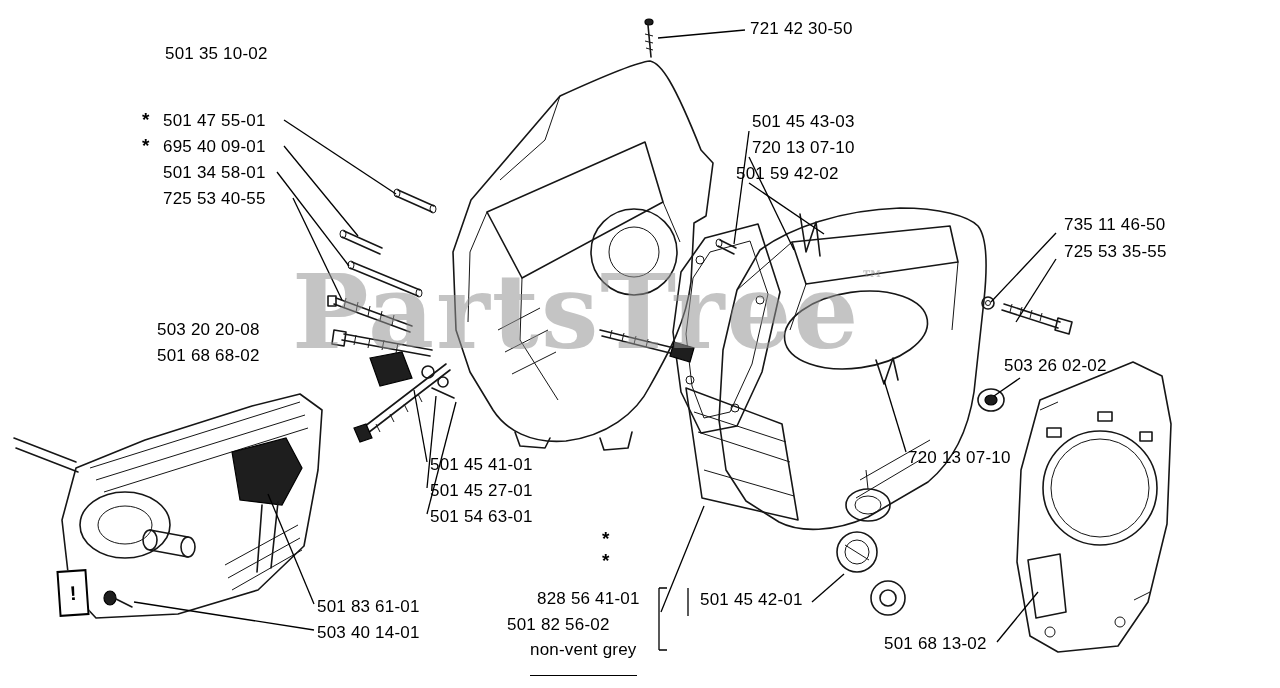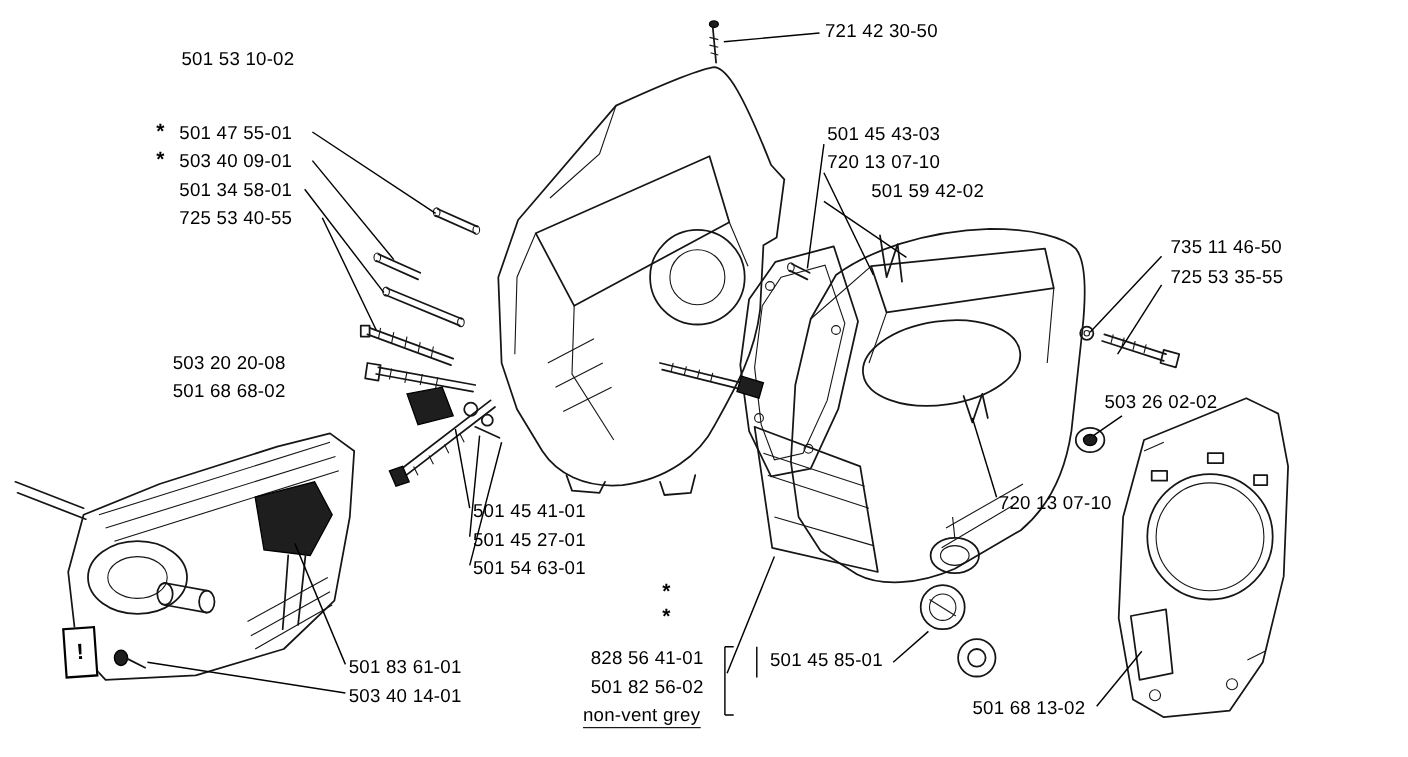--- a/index.html
+++ b/index.html
@@ -4,21 +4,21 @@
 <style>
   html,body{margin:0;padding:0;background:#fff;}
   body{width:1280px;height:688px;overflow:hidden;}
   .canvas{position:relative;width:1280px;height:688px;background:#fff;font-family:"Liberation Sans",sans-serif;}
   svg{position:absolute;left:0;top:0;}
   .ln{stroke:#161616;stroke-width:1.6;fill:none;stroke-linejoin:round;stroke-linecap:round;}
   .thin{stroke:#161616;stroke-width:1;fill:none;}
   .ldr{stroke:#000;stroke-width:1.3;fill:none;}
   .dark{fill:#1e1e1e;stroke:#000;stroke-width:1.2;}
   .lbl{position:absolute;font-size:17px;color:#000;white-space:nowrap;letter-spacing:.2px;}
-  .lbl.u{border-bottom:1.6px solid #000;padding-bottom:1px;}
+  .lbl.u{border-bottom:1.6px solid #000;padding-bottom:15px;}
   .star{position:absolute;font-size:19px;font-weight:bold;color:#000;}
   .watermark{position:absolute;left:292px;top:252px;font-family:"DejaVu Serif",serif;font-weight:700;font-size:102px;color:rgba(148,148,148,.55);letter-spacing:2px;pointer-events:none;}
   .watermark .tm{font-size:24px;vertical-align:60px;letter-spacing:0;}
   .warn{position:absolute;left:58px;top:570px;width:26px;height:42px;border:2.5px solid #000;background:#fff;display:flex;align-items:center;justify-content:center;font-weight:bold;font-size:20px;transform:rotate(-4deg);}
 </style>
 </head>
 <body>
 
 <div class="canvas">
 
@@ -188,47 +188,48 @@
       <path class="ldr" d="M314,604 L268,494"></path>
       <path class="ldr" d="M314,630 L134,602"></path>
       <path class="ldr" d="M659,588 L659,650 M659,588 L667,588 M659,650 L667,650"></path>
       <path class="ldr" d="M661,612 L704,506"></path>
       <path class="ldr" d="M688,588 L688,616"></path>
       <path class="ldr" d="M812,602 L844,574"></path>
       <path class="ldr" d="M997,642 L1038,592"></path>
     </g>
   </svg>
 
-
-  <div class="lbl" style="left:165px;top:44px">501 53 10-02</div>
+  <div class="watermark"><span>PartsTree</span><span class="tm">™</span></div>
+
+  <div class="lbl" style="left:165px;top:44px">501 35 10-02</div>
   <div class="lbl" style="left:750px;top:19px">721 42 30-50</div>
   <span class="star" style="left:142px;top:109px">*</span>
   <div class="lbl" style="left:163px;top:111px">501 47 55-01</div>
   <span class="star" style="left:142px;top:135px">*</span>
-  <div class="lbl" style="left:163px;top:137px">503 40 09-01</div>
+  <div class="lbl" style="left:163px;top:137px">695 40 09-01</div>
   <div class="lbl" style="left:163px;top:163px">501 34 58-01</div>
   <div class="lbl" style="left:163px;top:189px">725 53 40-55</div>
   <div class="lbl" style="left:752px;top:112px">501 45 43-03</div>
   <div class="lbl" style="left:752px;top:138px">720 13 07-10</div>
-  <div class="lbl" style="left:792px;top:164px">501 59 42-02</div>
+  <div class="lbl" style="left:736px;top:164px">501 59 42-02</div>
   <div class="lbl" style="left:1064px;top:215px">735 11 46-50</div>
   <div class="lbl" style="left:1064px;top:242px">725 53 35-55</div>
   <div class="lbl" style="left:157px;top:320px">503 20 20-08</div>
   <div class="lbl" style="left:157px;top:346px">501 68 68-02</div>
   <div class="lbl" style="left:1004px;top:356px">503 26 02-02</div>
   <div class="lbl" style="left:908px;top:448px">720 13 07-10</div>
   <div class="lbl" style="left:430px;top:455px">501 45 41-01</div>
   <div class="lbl" style="left:430px;top:481px">501 45 27-01</div>
   <div class="lbl" style="left:430px;top:507px">501 54 63-01</div>
   <div class="lbl" style="left:317px;top:597px">501 83 61-01</div>
   <div class="lbl" style="left:317px;top:623px">503 40 14-01</div>
   <div class="lbl" style="left:537px;top:589px">828 56 41-01</div>
-  <div class="lbl" style="left:537px;top:615px">501 82 56-02</div>
+  <div class="lbl" style="left:507px;top:615px">501 82 56-02</div>
   <div class="lbl u" style="left:530px;top:640px">non-vent grey</div>
-  <div class="lbl" style="left:700px;top:590px">501 45 85-01</div>
+  <div class="lbl" style="left:700px;top:590px">501 45 42-01</div>
   <div class="lbl" style="left:884px;top:634px">501 68 13-02</div>
 
   <span class="star" style="left:602px;top:528px">*</span>
   <span class="star" style="left:602px;top:550px">*</span>
 
   <div class="warn">
       <span>!</span>
     </div>
 
 </div>

